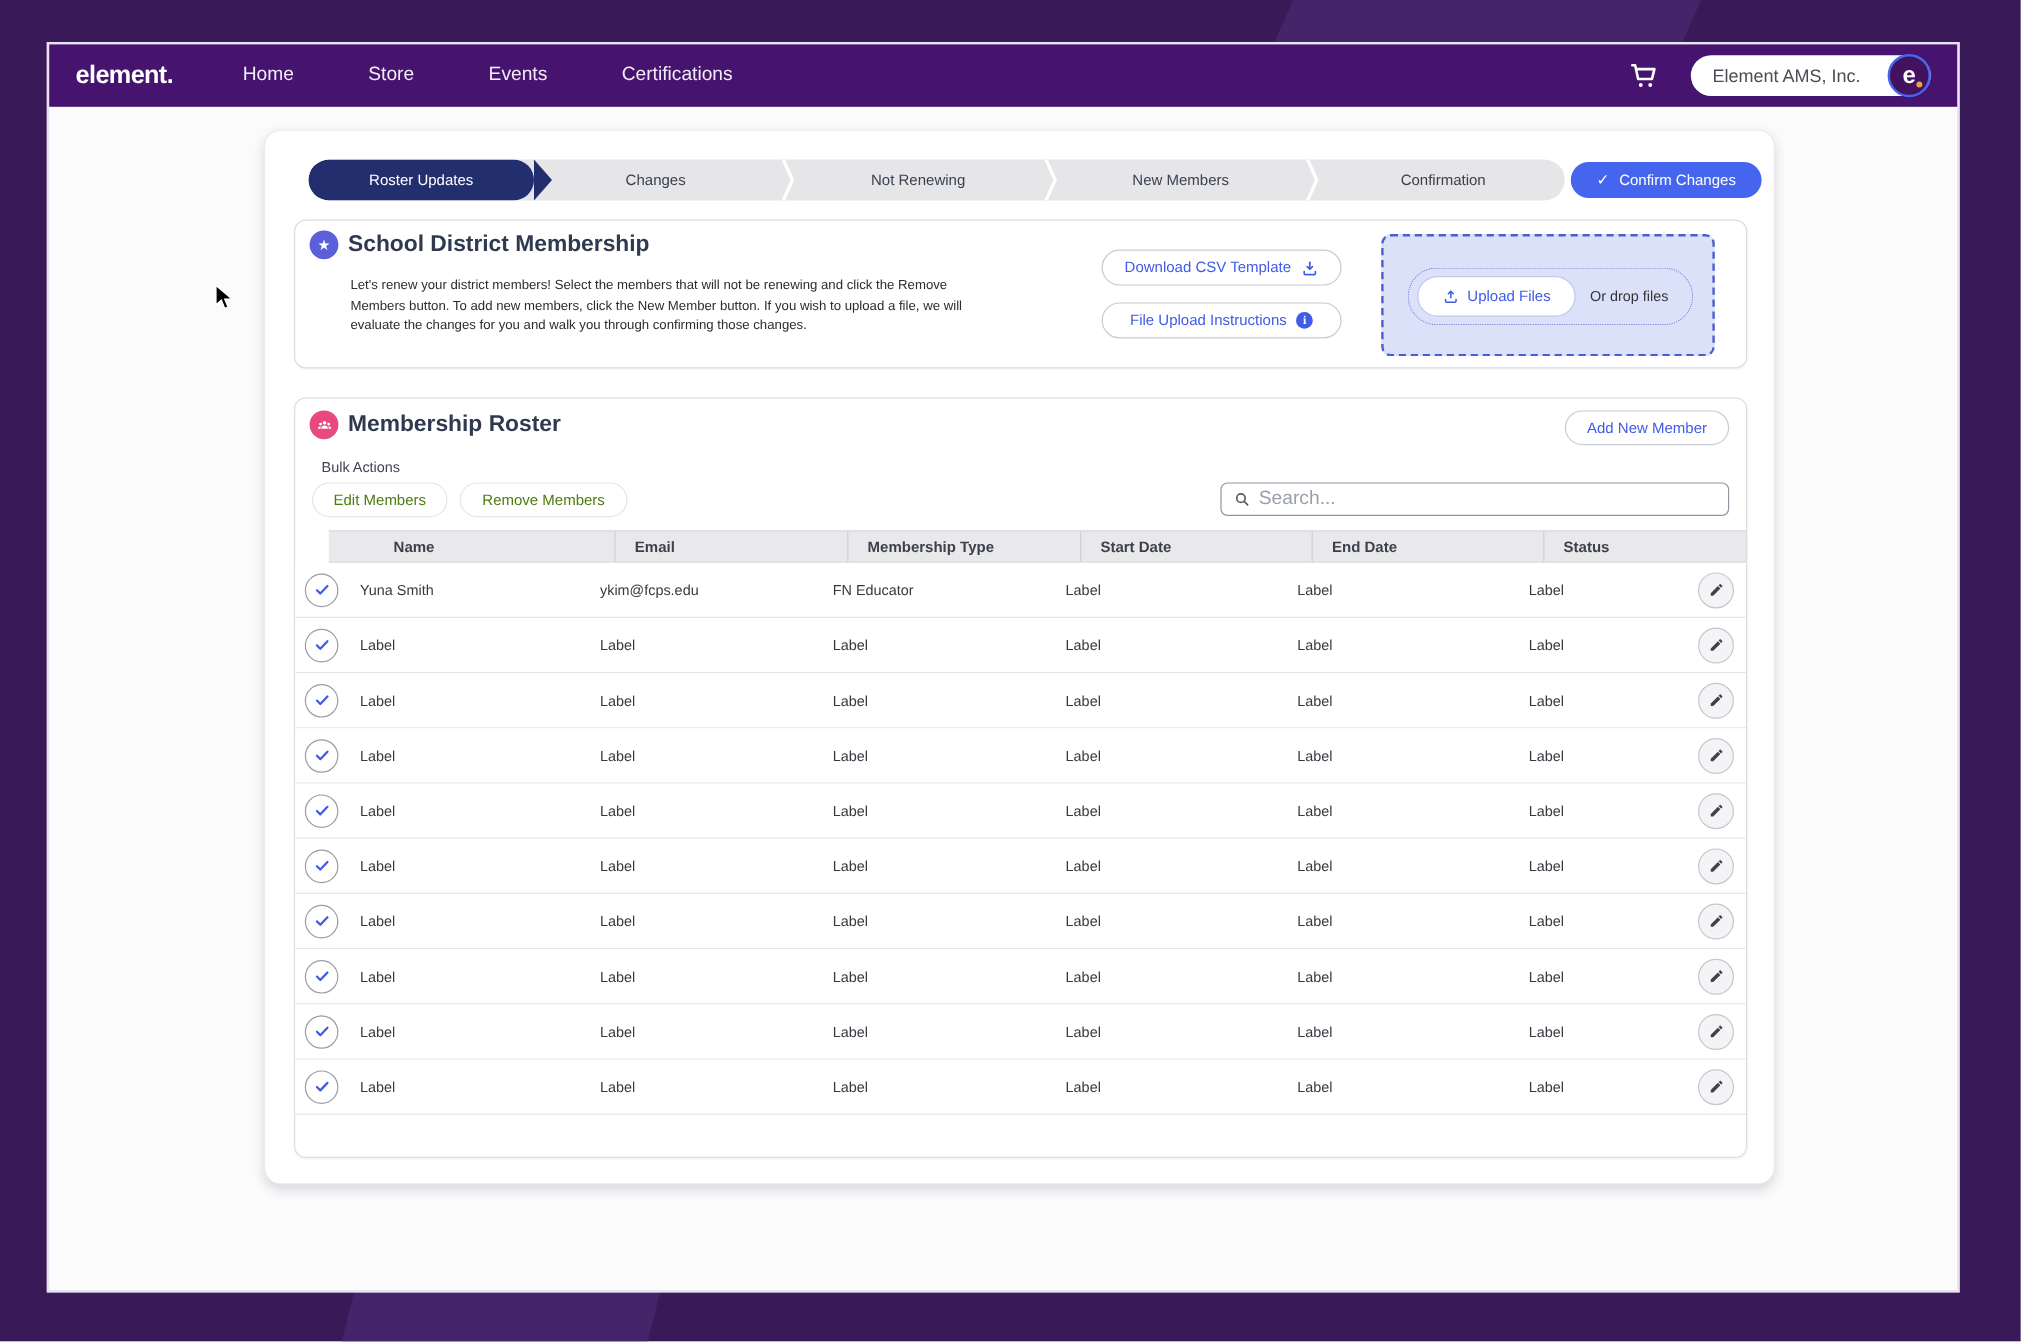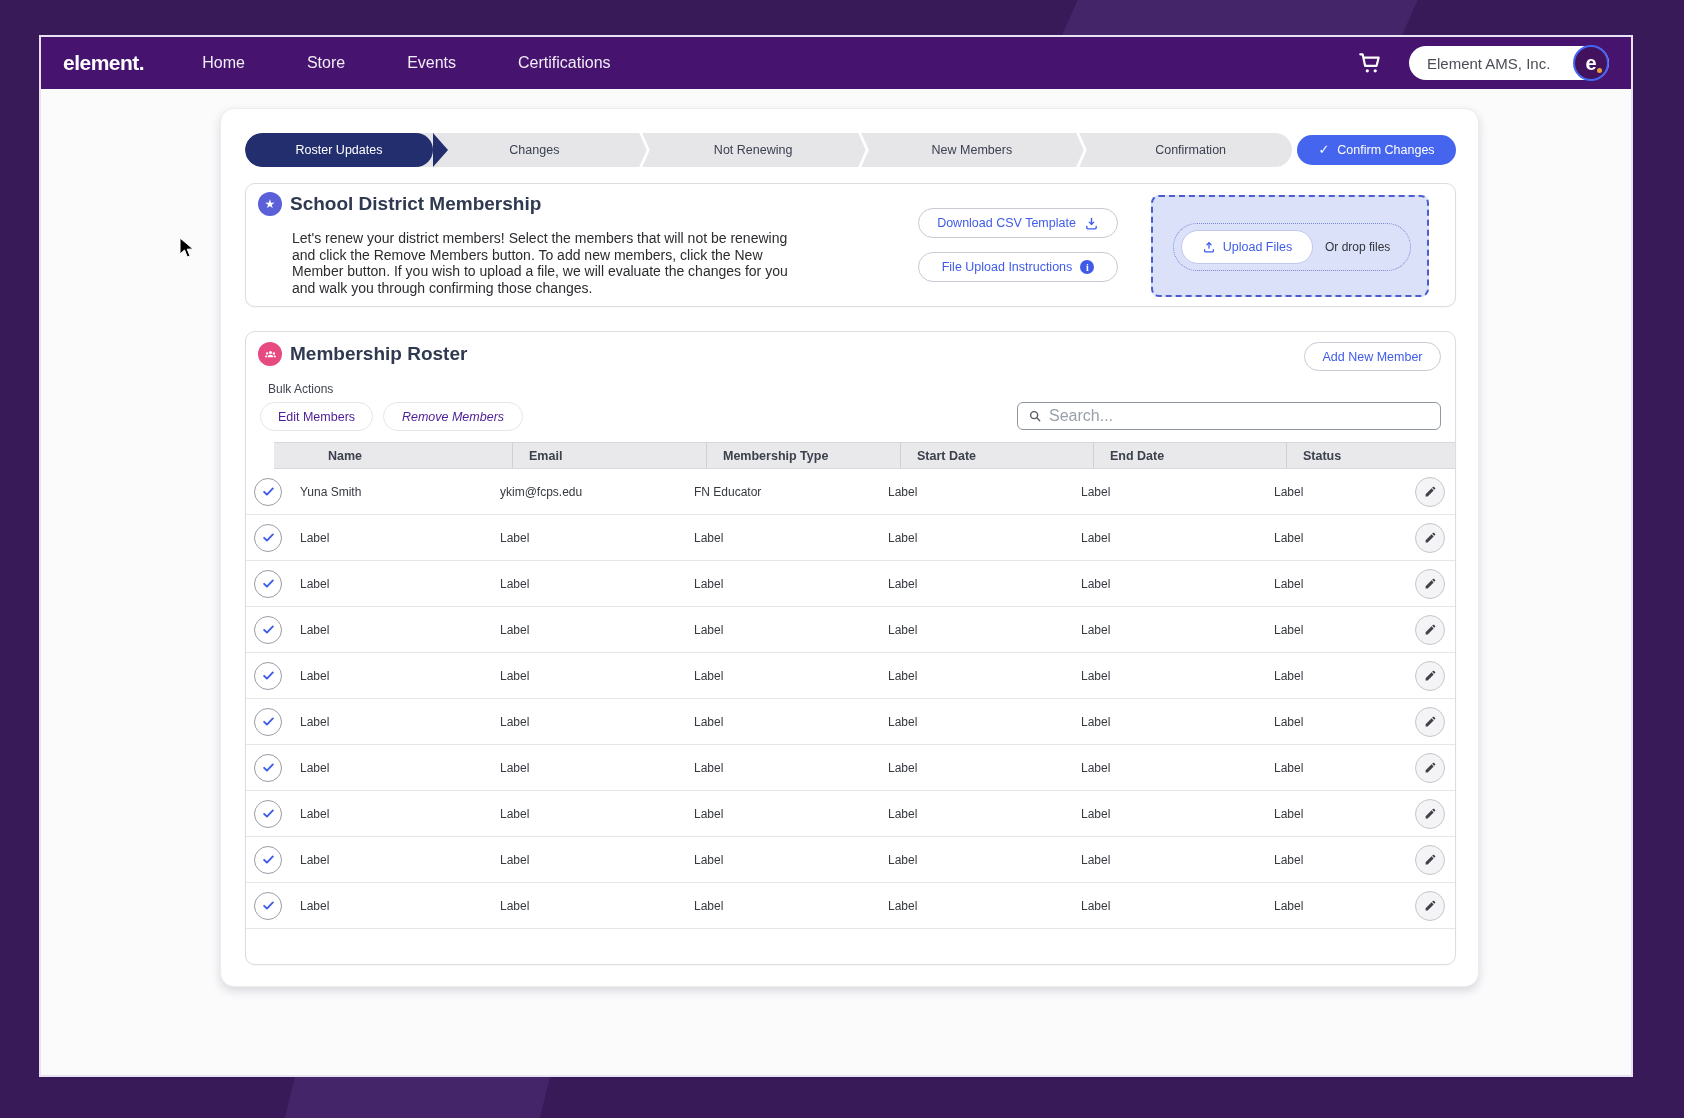--- a/index.html
+++ b/index.html
@@ -28,21 +28,21 @@
             display:flex; align-items:center; justify-content:center; }
   .avatar::after { content:''; position:absolute; right:5px; bottom:6px; width:5px; height:5px;
                    border-radius:50%; background:#e8a33d; }
 
   
   .page { position:relative; height:988px; }
   .main-card { position:absolute; left:179px; top:19px; width:1259px; height:879px; background:#ffffff;
                border:1px solid #ececef; border-radius:14px; box-shadow:0 4px 10px rgba(40,35,70,0.16); }
 
   
-  .stepper-row { position:absolute; left:24px; top:17px; width:1211px; height:47px; display:flex; align-items:center; }
+  .stepper-row { position:absolute; left:36px; top:17px; width:1211px; height:47px; display:flex; align-items:center; }
   .stepper-track { position:relative; width:1047px; height:34px; background:#e6e6e9; border-radius:17px;
                    display:flex; overflow:hidden; }
   .step { flex:1; display:flex; align-items:center; justify-content:center; font-size:12.5px; color:#3b4150; cursor:pointer; }
   .step.active { flex:0 0 188px; position:relative; background:#232e6e; color:#ffffff; border-radius:17px;
                  z-index:2; }
   .step.active::after { content:''; position:absolute; right:-15px; top:0; width:0; height:0;
                         border-top:17px solid transparent; border-bottom:17px solid transparent;
                         border-left:15px solid #232e6e; }
   .chev { position:relative; width:16px; flex:0 0 16px; }
   .chev::before { content:''; position:absolute; left:7px; top:0; width:3px; height:50%; background:#ffffff; transform:skewX(24deg); }
@@ -51,21 +51,21 @@
                  color:#ffffff; font-size:12.5px; display:flex; align-items:center; justify-content:center; gap:8px; cursor:pointer;
                  font-family:"Liberation Sans", sans-serif; }
   .confirm-check { font-size:13px; }
 
   
   .district-card { position:absolute; left:24px; top:74px; width:1211px; height:124px; background:#fff;
                    border:1px solid #dcdde1; border-radius:10px; box-shadow:0 1px 2px rgba(0,0,0,0.04); }
   .badge-icon { position:absolute; width:24px; height:24px; border-radius:50%; display:flex; align-items:center; justify-content:center; }
   .star-badge { left:12px; top:8px; background:#5b5fd8; color:#fff; font-size:12px; }
   .district-title { position:absolute; left:44px; top:9px; font-size:19px; font-weight:600; color:#2f3950; }
-  .district-desc { position:absolute; left:46px; top:46px; width:522px; font-size:14px; line-height:16.5px; color:#2b2c30; }
+  .district-desc { position:absolute; left:46px; top:46px; width:522px; font-size:11px; line-height:16.5px; color:#2b2c30; }
   .pill-btn { position:absolute; height:30px; border:1px solid #c9cad2; border-radius:15px; background:#fff;
               color:#3f5be8; font-size:12.5px; display:flex; align-items:center; justify-content:center; gap:8px; cursor:pointer;
               font-family:"Liberation Sans", sans-serif; }
   .btn-download { left:672px; top:24px; width:200px; }
   .btn-instructions { left:672px; top:68px; width:200px; }
   .info-dot { width:14px; height:14px; border-radius:50%; background:#3f5be8; color:#fff; font-size:10px; font-weight:700;
               display:inline-flex; align-items:center; justify-content:center; font-family:"Liberation Serif", serif; }
   .upload-zone { position:absolute; left:905px; top:11px; width:278px; height:102px; background:#dbe1f8;
                  border:2px dashed #4c5ecf; border-radius:8px; }
   .upload-inner { position:absolute; left:20px; top:26px; width:238px; height:48px; border:1px dotted #7a86d8;
@@ -76,24 +76,24 @@
   .drop-text { margin-left:12px; font-size:12px; color:#33353b; }
 
   
   .roster-card { position:absolute; left:24px; top:222px; width:1211px; height:634px; background:#fff;
                  border:1px solid #dcdde1; border-radius:10px; box-shadow:0 1px 2px rgba(0,0,0,0.04); overflow:hidden; }
   .people-badge { left:12px; top:10px; background:#e74a80; }
   .roster-title { position:absolute; left:44px; top:11px; font-size:19px; font-weight:600; color:#2f3950; }
   .add-btn { left:1058px; top:10px; width:137px; height:29px; }
   .bulk-label { position:absolute; left:22px; top:50px; font-size:12px; color:#3f4450; }
   .ghost-btn { position:absolute; top:70px; height:29px; border:1px solid #e4e5e9; border-radius:15px; background:#fff;
-               color:#4c1d95; font-size:12.5px; display:flex; align-items:center; justify-content:center;
+               color:#4d7c0f; font-size:12.5px; display:flex; align-items:center; justify-content:center;
                font-family:"Liberation Sans", sans-serif;text-align:center; }
   .btn-edit { left:14px; width:113px; }
-  .btn-remove { left:137px; width:140px;font-style:italic; }
+  .btn-remove { left:137px; width:140px; }
   .search-box { position:absolute; left:771px; top:70px; width:424px; height:28px; border:1px solid #8f97a3;
                 border-radius:6px; background:#fff; display:flex; align-items:center; padding:0 10px; gap:7px; }
   .search-box input { border:none; outline:none; flex:1; font-size:16px; color:#333; background:transparent;
                       font-family:"Liberation Sans", sans-serif; }
   .search-box input::placeholder { color:#9aa0aa; }
 
   
   .table { position:absolute; left:0; top:110px; width:1211px; }
   .thead { display:grid; grid-template-columns:44px 194px 194px 194px 193px 193px 199px; height:27px;
            background:#e9e9ec; border-top:1px solid #d8d8dc; border-bottom:1px solid #d8d8dc; align-items:center;margin-left:28px; }

